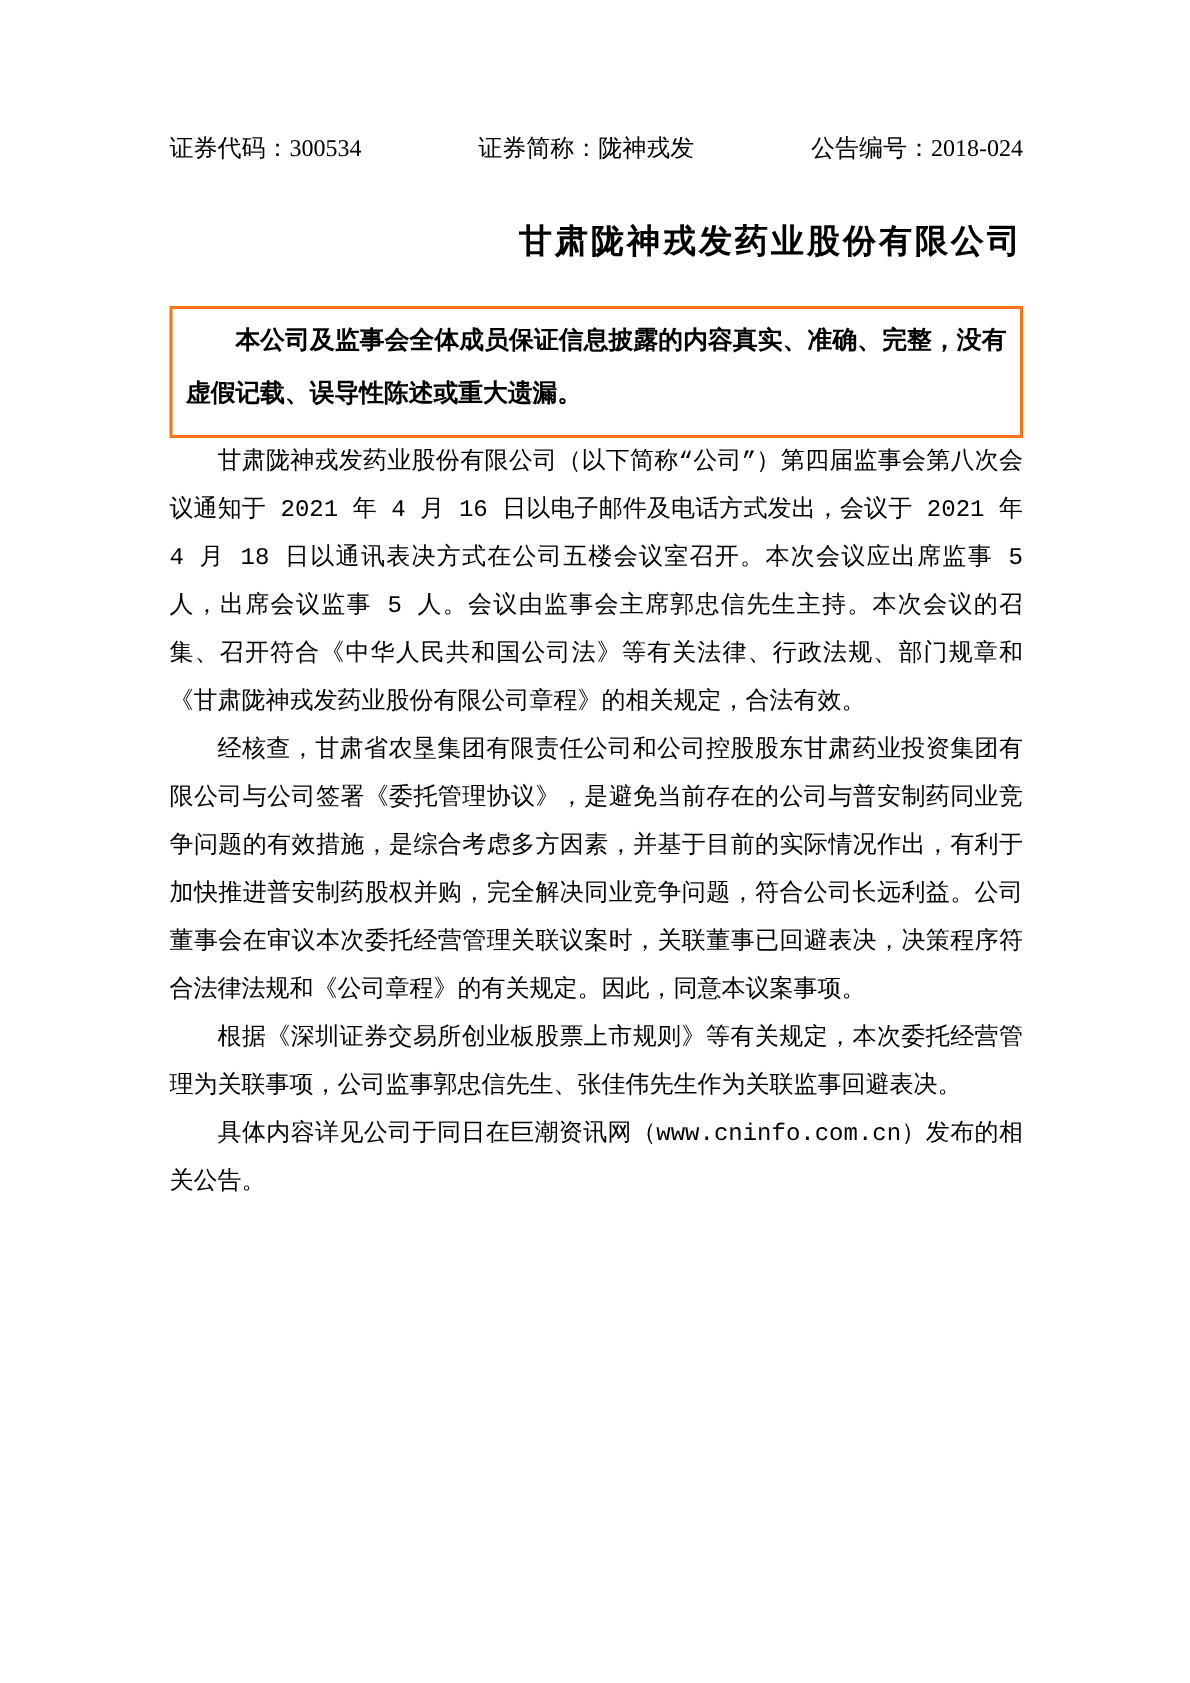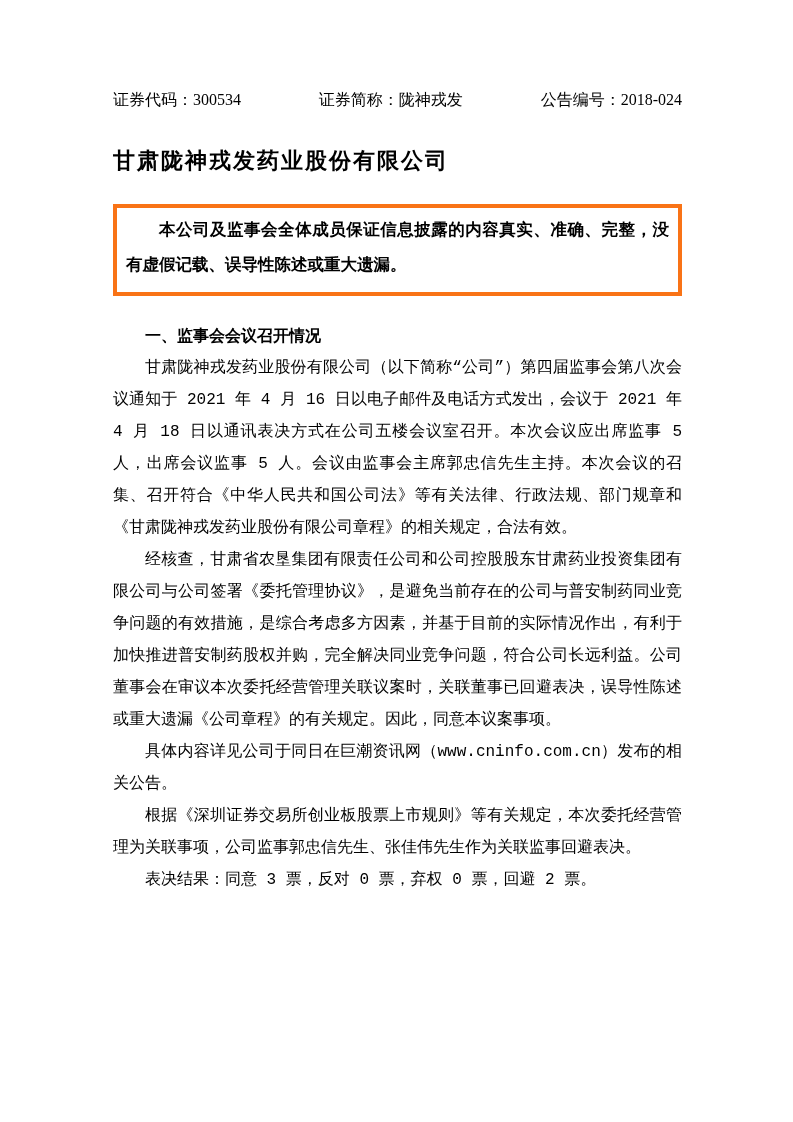--- a/index.html
+++ b/index.html
@@ -20,32 +20,32 @@
     overflow: hidden;
   }
   .doc-header {
     display: flex;
     justify-content: space-between;
     font-size: 16px;
     line-height: 20px;
   }
   .doc-title {
     margin: 0;
-    text-align: left;
+    text-align: right;
     font-weight: bold;
     font-family: "Liberation Sans", "DejaVu Sans", sans-serif;
     font-size: 22px;
     line-height: 30px;
     letter-spacing: 2px;
   }
   .doc-title.line1 { margin-top: 36px; }
   .doc-title.line2 { margin-top: 19px; }
   .disclaimer-box {
     margin-top: 28px;
-    border: 4px solid #f97316;
+    border: 2px solid #f97316;
     padding: 4px 9px 10px 9px;
   }
   .disclaimer-box p {
     margin: 0;
     font-weight: bold;
     font-family: "Liberation Sans", "DejaVu Sans", sans-serif;
     font-size: 16.5px;
     line-height: 35px;
     text-indent: 2em;
     text-align: justify;
@@ -86,21 +86,19 @@
     <span>证券简称：陇神戎发</span>
     <span>公告编号：2018-024</span>
   </div>
 
   <h1 class="doc-title line1">甘肃陇神戎发药业股份有限公司</h1>
 
   <div class="disclaimer-box">
     <p>本公司及监事会全体成员保证信息披露的内容真实、准确、完整，没有虚假记载、误导性陈述或重大遗漏。</p>
   </div>
 
-  <p class="section-heading">一、监事会会议召开情况</p>
   <p class="para">甘肃陇神戎发药业股份有限公司（以下简称“公司”）第四届监事会第八次会议通知于 2021 年 4 月 16 日以电子邮件及电话方式发出，会议于 2021 年 4 月 18 日以通讯表决方式在公司五楼会议室召开。本次会议应出席监事 5 人，出席会议监事 5 人。会议由监事会主席郭忠信先生主持。本次会议的召集、召开符合《中华人民共和国公司法》等有关法律、行政法规、部门规章和《甘肃陇神戎发药业股份有限公司章程》的相关规定，合法有效。</p>
 
-  <p class="para">经核查，甘肃省农垦集团有限责任公司和公司控股股东甘肃药业投资集团有限公司与公司签署《委托管理协议》，是避免当前存在的公司与普安制药同业竞争问题的有效措施，是综合考虑多方因素，并基于目前的实际情况作出，有利于加快推进普安制药股权并购，完全解决同业竞争问题，符合公司长远利益。公司董事会在审议本次委托经营管理关联议案时，关联董事已回避表决，误导性陈述或重大遗漏《公司章程》的有关规定。因此，同意本议案事项。</p>
+  <p class="para">经核查，甘肃省农垦集团有限责任公司和公司控股股东甘肃药业投资集团有限公司与公司签署《委托管理协议》，是避免当前存在的公司与普安制药同业竞争问题的有效措施，是综合考虑多方因素，并基于目前的实际情况作出，有利于加快推进普安制药股权并购，完全解决同业竞争问题，符合公司长远利益。公司董事会在审议本次委托经营管理关联议案时，关联董事已回避表决，决策程序符合法律法规和《公司章程》的有关规定。因此，同意本议案事项。</p>
+  <p class="para">根据《深圳证券交易所创业板股票上市规则》等有关规定，本次委托经营管理为关联事项，公司监事郭忠信先生、张佳伟先生作为关联监事回避表决。</p>
   <p class="para">具体内容详见公司于同日在巨潮资讯网（www.cninfo.com.cn）发布的相关公告。</p>
-  <p class="para">根据《深圳证券交易所创业板股票上市规则》等有关规定，本次委托经营管理为关联事项，公司监事郭忠信先生、张佳伟先生作为关联监事回避表决。</p>
-  <p class="para">表决结果：同意 3 票，反对 0 票，弃权 0 票，回避 2 票。</p>
 
 </div>
 
 </body></html>

